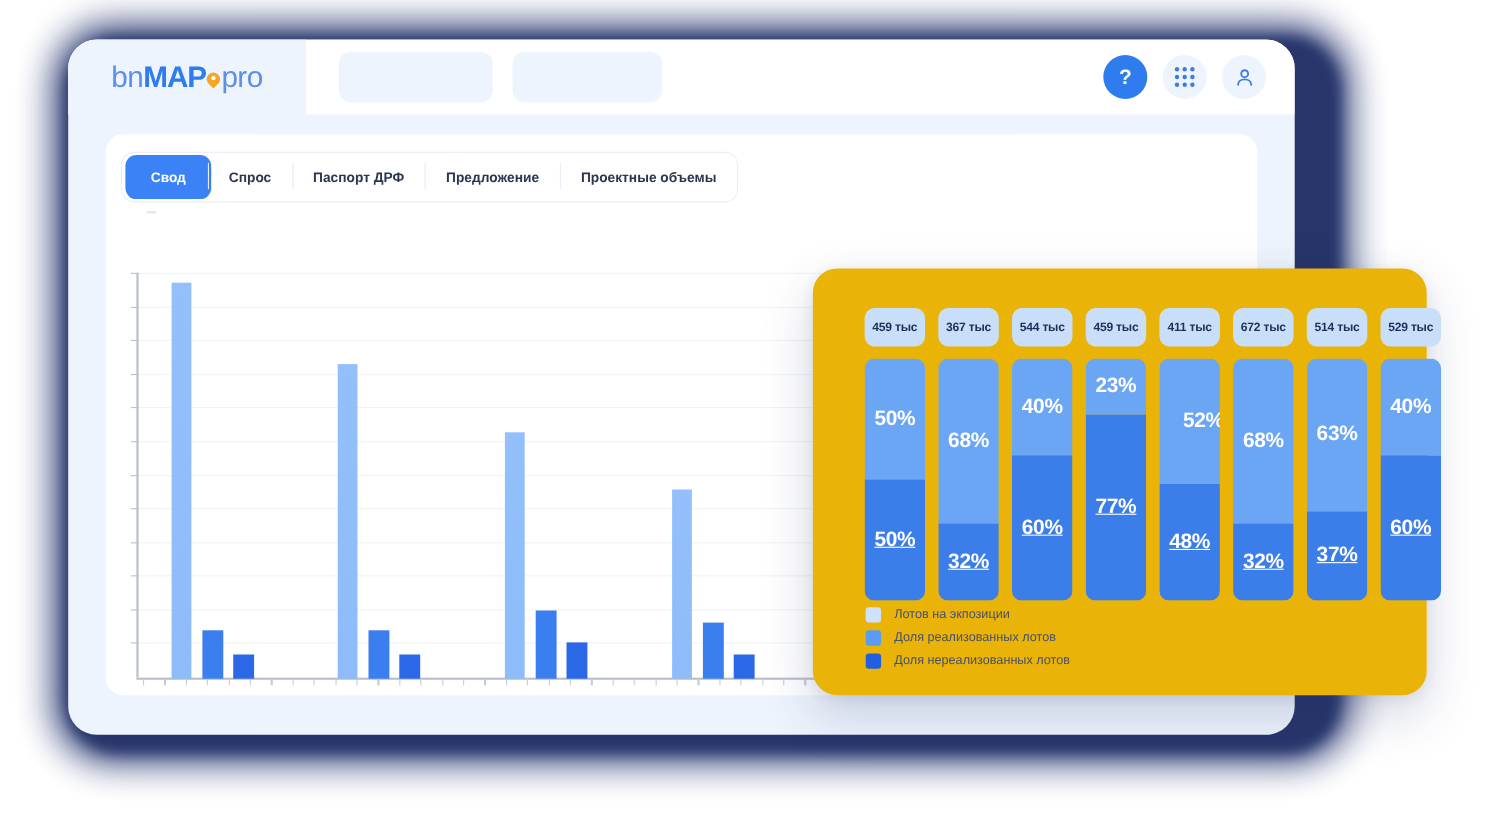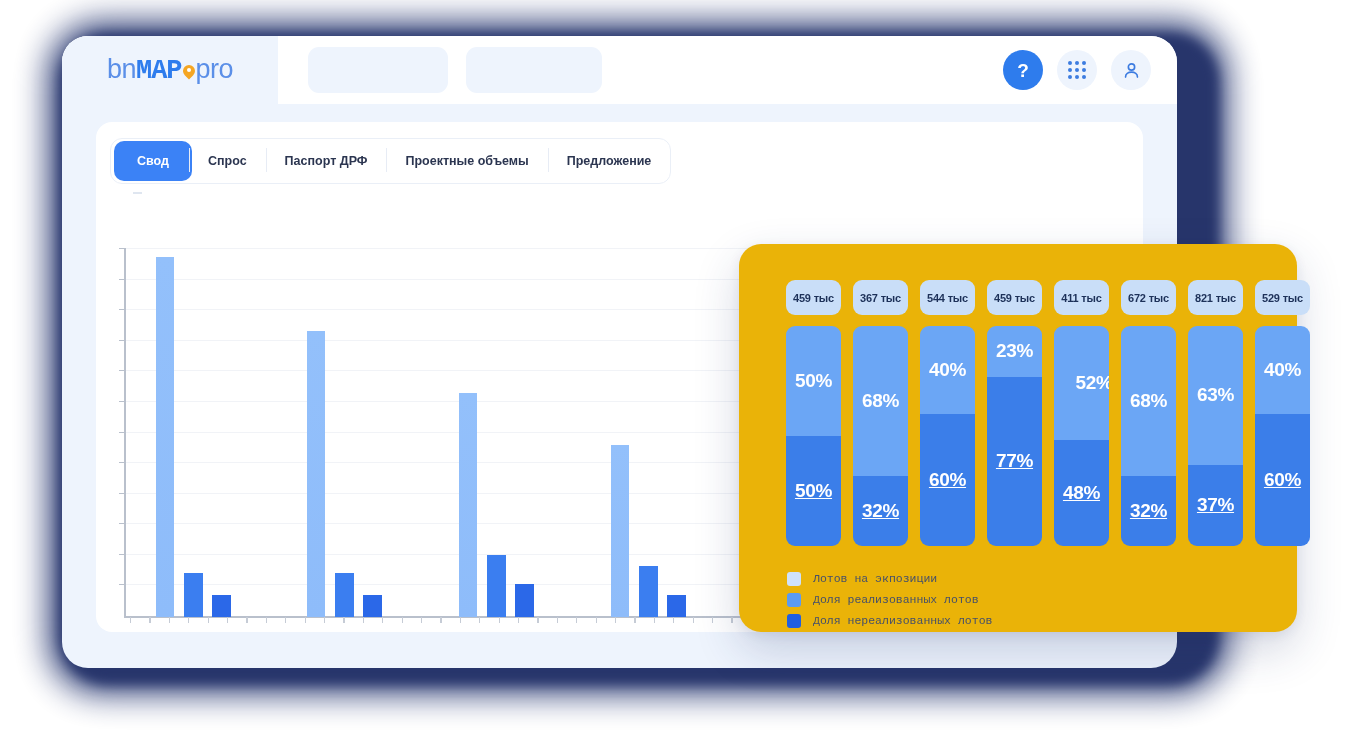--- a/index.html
+++ b/index.html
@@ -49,21 +49,21 @@
     background: #eef4fd;
     display: flex; align-items: center; justify-content: center;
     border-top-left-radius: 26px;
   }
   .logo {
     font-size: 27px; font-weight: 700; letter-spacing: -0.5px;
     white-space: nowrap; line-height: 1;
     position: relative;
   }
   .logo .bn  { color: #5b8fe8; font-weight: 500; }
-  .logo .map { color: #2e7ced; font-weight: 800; letter-spacing: -1px; font-family: Liberation Mono, monospace; }
+  .logo .map { color: #2e7ced; font-weight: 800; letter-spacing: -1px; }
   .logo .pro { color: #5b8fe8; font-weight: 500; }
   .pin {
     display: inline-block; position: relative;
     width: 12px; height: 15px; vertical-align: -2px; margin: 0 1px;
   }
   .pin::before {
     content: ""; position: absolute; left: 0; top: 0;
     width: 12px; height: 12px; border-radius: 50% 50% 50% 0;
     transform: rotate(-45deg); background: #f5a623;
   }
@@ -194,21 +194,21 @@
     display: flex; flex-direction: column;
   }
   .seg {
     display: flex; align-items: center; justify-content: center;
     color: #fff; font-size: 19px; font-weight: 700; letter-spacing: -.3px;
   }
   .seg-top { background: #6ba6f5; }
   .seg-bot { background: #3b7ee9; text-decoration: underline; }
 
   .legend {
-    position: absolute; left: 48px; top: 324px; font-family: Liberation Mono, monospace;
+    position: absolute; left: 48px; top: 304px;
   }
   .lrow { display: flex; align-items: center; height: 21px; }
   .lsw { width: 14px; height: 14px; border-radius: 3px; margin-right: 12px; }
   .lsw.c1 { background: #cfe2fb; }
   .lsw.c2 { background: #5b9bf3; }
   .lsw.c3 { background: #1f5fe0; }
   .ltx { font-size: 11.5px; color: #46506a; }
 </style>
 </head>
 <body>
@@ -256,22 +256,22 @@
         </div>
       </div>
     </div>
 
     <div class="panel">
 
       <div class="tabs">
         <div class="tab active">Свод</div>
         <div class="tab">Спрос</div>
         <div class="tab">Паспорт ДРФ</div>
+        <div class="tab">Предложение</div>
         <div class="tab">Проектные объемы</div>
-        <div class="tab">Предложение</div>
       </div>
 
       <div class="tiny-mark"></div>
 
       <div class="chart">
         <div class="axis-y"></div>
         <div class="axis-x"></div>
         <div id="gridlines">
             <div class="gline" style="top: 336px;"></div>
             <div class="gline" style="top: 306px;"></div>
@@ -363,21 +363,21 @@
   </div>
 
   <div class="card">
     <div class="chips" id="chips">
         <div class="chip">459 тыс</div>
         <div class="chip">367 тыс</div>
         <div class="chip">544 тыс</div>
         <div class="chip">459 тыс</div>
         <div class="chip">411 тыс</div>
         <div class="chip">672 тыс</div>
-        <div class="chip">821 тыс</div>
+        <div class="chip">514 тыс</div>
         <div class="chip">529 тыс</div>
       </div>
     <div class="stacks" id="stacks">
         <div class="stack">
           <div class="seg seg-top" style="flex: 50 1 0%;">50%</div>
           <div class="seg seg-bot" style="flex: 50 1 0%;">50%</div>
         </div>
         <div class="stack">
           <div class="seg seg-top" style="flex: 68 1 0%;">68%</div>
           <div class="seg seg-bot" style="flex: 32 1 0%;">32%</div>

